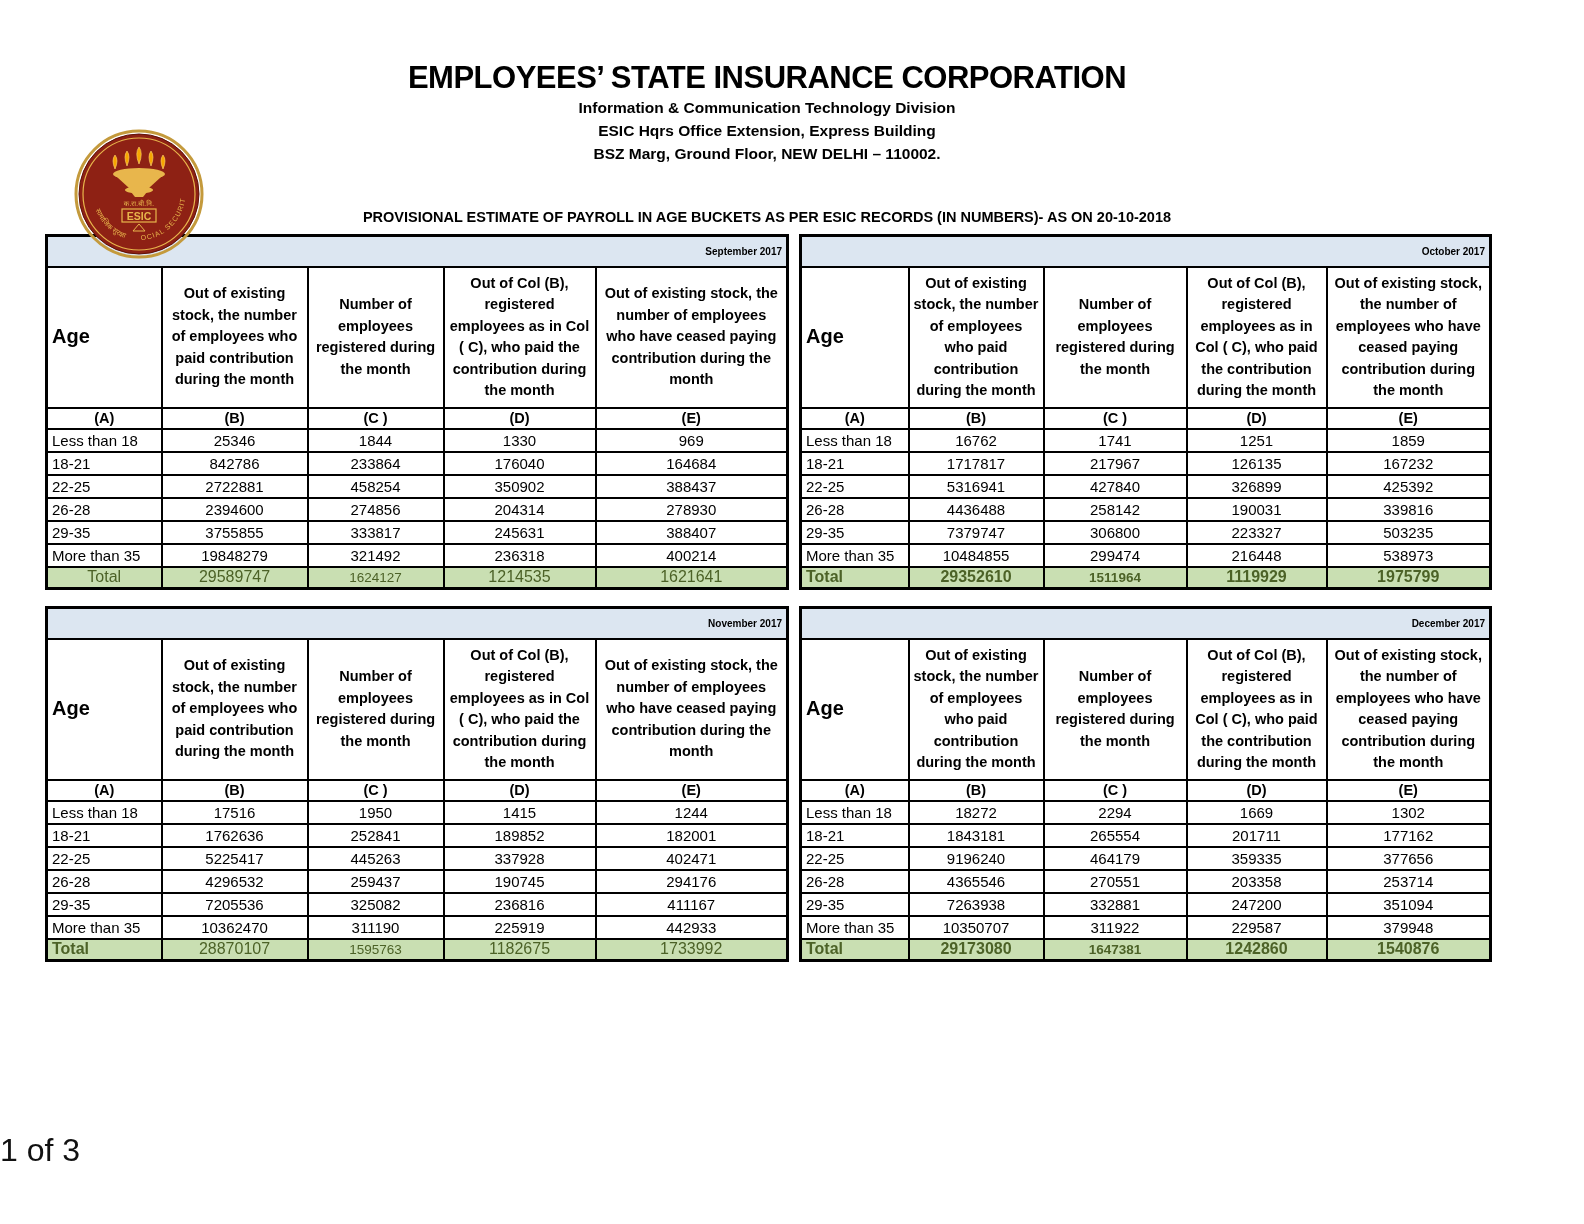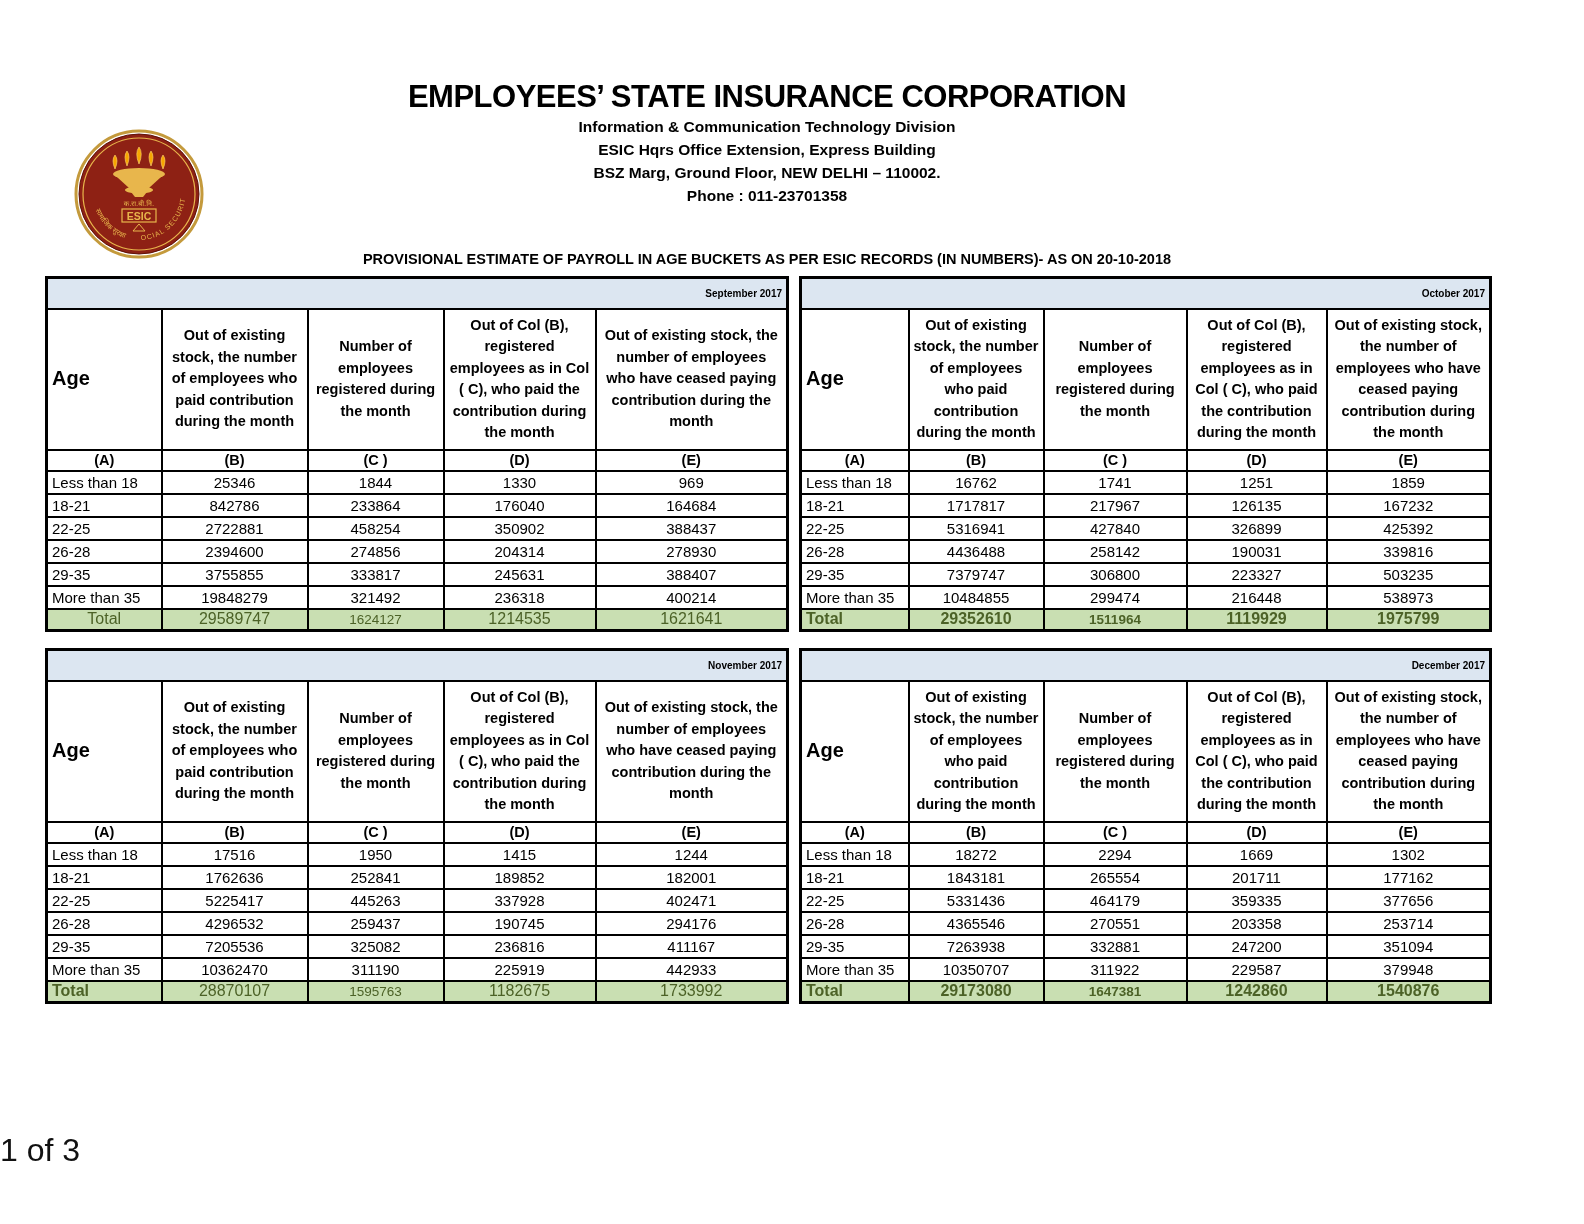--- a/index.html
+++ b/index.html
@@ -9,21 +9,21 @@
     background:#ffffff;
     font-family:"Liberation Sans", sans-serif;
     color:#000;
     position:relative;
     overflow:hidden;
   }
   .content { position:absolute; left:45px; top:0; width:1444px; }
 
   
   .logo-box { position:absolute; left:28px; top:128px; width:132px; height:132px; }
-  .header-text { text-align:center; padding-top:79px; }
+  .header-text { text-align:center; padding-top:60px; }
   .main-title {
     font-size:31px; font-weight:bold; margin:0; line-height:36px;
     letter-spacing:-0.5px;
   }
   .sub-line { font-size:15.5px; font-weight:bold; line-height:23px; }
   .report-title { font-size:14.5px; font-weight:bold; margin-top:44px; line-height:17px; }
 
   
   .tables-grid {
     margin-top:8px;
@@ -123,21 +123,20 @@
         <textPath href="#arcR" startOffset="50%" text-anchor="middle">SOCIAL SECURITY</textPath>
       </text>
     </svg>
   </div>
 
   <div class="header-text">
     <div class="main-title">EMPLOYEES’ STATE INSURANCE CORPORATION</div>
     <div class="sub-line">Information &amp; Communication Technology Division</div>
     <div class="sub-line">ESIC Hqrs Office Extension, Express Building</div>
     <div class="sub-line">BSZ Marg, Ground Floor, NEW DELHI – 110002.</div>
-    <div class="sub-line">Phone : 011-23701358</div>
     <div class="report-title">PROVISIONAL ESTIMATE OF PAYROLL IN AGE BUCKETS AS PER ESIC RECORDS (IN NUMBERS)- AS ON 20-10-2018</div>
   </div>
 
   <div class="tables-grid">
 
     <table class="payroll total-center">
       <colgroup>
           <col style="width:115px">
           <col style="width:146px">
           <col style="width:136px">
@@ -413,21 +412,21 @@
           </tr>
           <tr class="data-row">
             <td class="age">18-21</td>
             <td class="b-col">1843181</td>
             <td class="c-col">265554</td>
             <td class="d-col">201711</td>
             <td class="e-col">177162</td>
           </tr>
           <tr class="data-row">
             <td class="age">22-25</td>
-            <td class="b-col">5331436</td>
+            <td class="b-col">9196240</td>
             <td class="c-col">464179</td>
             <td class="d-col">359335</td>
             <td class="e-col">377656</td>
           </tr>
           <tr class="data-row">
             <td class="age">26-28</td>
             <td class="b-col">4365546</td>
             <td class="c-col">270551</td>
             <td class="d-col">203358</td>
             <td class="e-col">253714</td>

